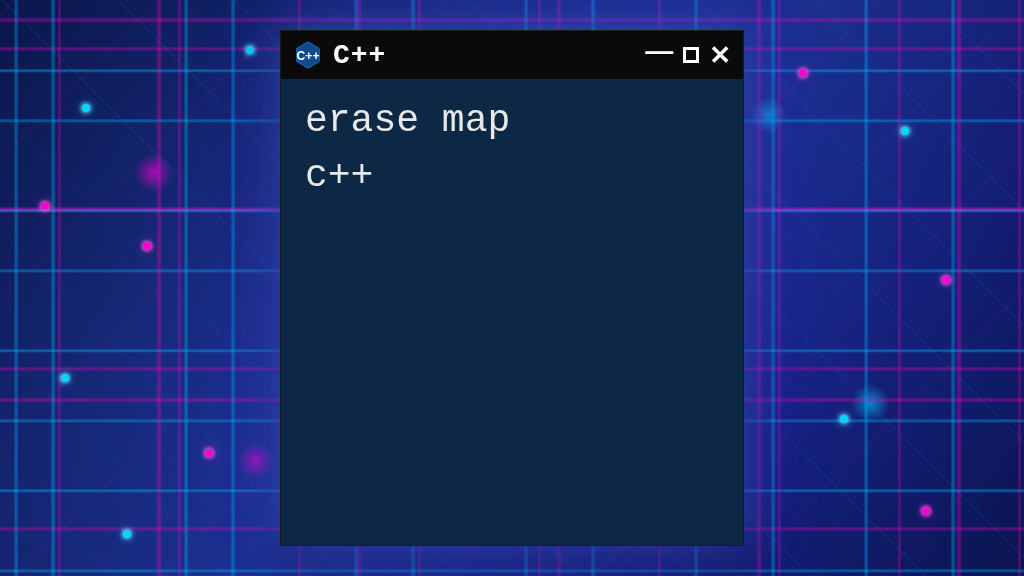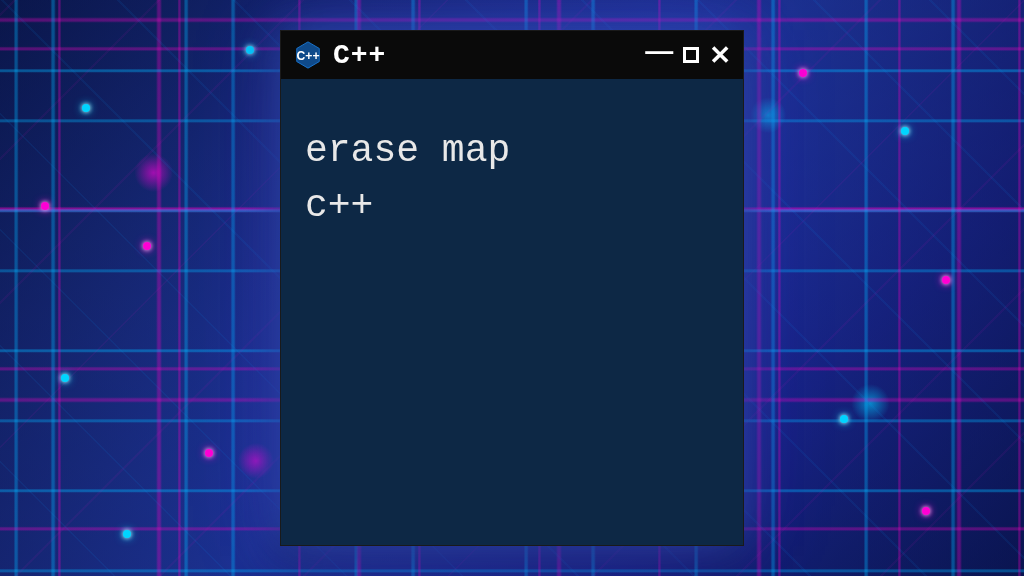--- a/index.html
+++ b/index.html
@@ -108,21 +108,21 @@
       font-weight: bold;
       cursor: pointer;
       line-height: 1;
       font-family: Arial, sans-serif;
     }
     .ctrl-min { font-size: 28px; position: relative; top: -4px;}
     .ctrl-max { width: 16px; height: 16px; border: 3px solid #fff; display: inline-block; }
     .ctrl-close { font-size: 26px; }
     
     .terminal-body {
-      padding: 44px 24px;
+      padding: 14px 24px;
       color: #e8e8e8;
       font-size: 38px;
       font-family: 'Courier New', Courier, monospace;
       line-height: 1.45;
       letter-spacing: 0px;
     }
   </style>
 </head>
 <body>
 

